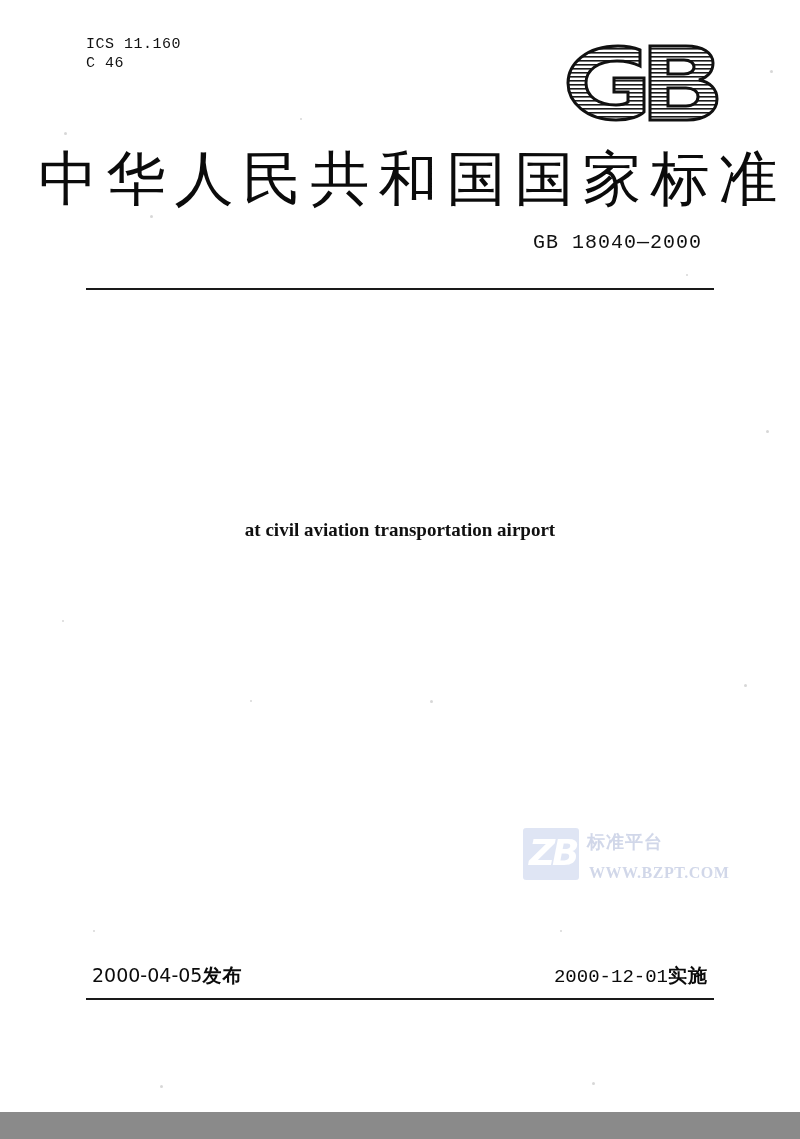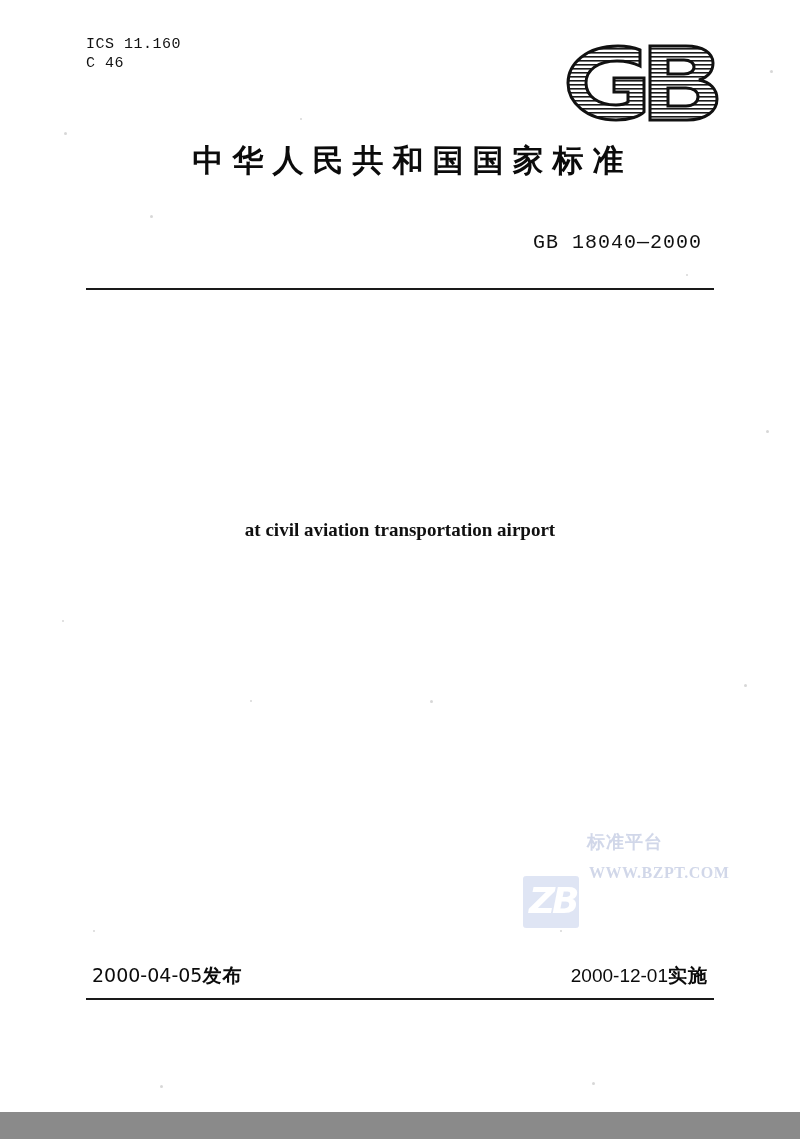--- a/index.html
+++ b/index.html
@@ -48,22 +48,22 @@
   }
 
   
   .nat-title {
     position: absolute;
     left: 0;
     right: 0;
     top: 140px;
     text-align: center;
     font-family: "DejaVu Sans", sans-serif;
-    font-weight: bold;
-    font-size: 31px;
+    font-weight: normal;
+    font-size: 59px;
     letter-spacing: 9px;
     color: #0b0b0b;
     text-indent: 9px;
     padding-left: 16px;
   }
 
   
   .std-no {
     position: absolute;
     right: 98px;
@@ -122,21 +122,20 @@
     opacity: .65;
   }
   .wm-box {
     position: absolute;
     left: 0;
     top: 0;
     width: 56px;
     height: 52px;
     background: #cfd8ef;
     border-radius: 3px;
-    margin-top: 48px;
   }
   .wm-bz {
     position: absolute;
     left: 6px;
     top: 4px;
     font-family: "DejaVu Sans", sans-serif;
     font-weight: bold;
     font-style: italic;
     font-size: 36px;
     color: #ffffff;
@@ -170,21 +169,21 @@
     top: 963px;
     font-family: "DejaVu Sans", sans-serif;
     font-size: 19px;
     color: #0b0b0b;
     letter-spacing: 0px;
   }
   .date-impl {
     position: absolute;
     right: 92px;
     top: 963px;
-    font-family: Liberation Sans, sans-serif;
+    font-family: Liberation Mono, monospace;
     font-size: 19px;
     color: #0b0b0b;
   }
   .date-cn {
     font-weight: bold;
     letter-spacing: 1px;
   }
 
   .rule-bottom {
     position: absolute;

